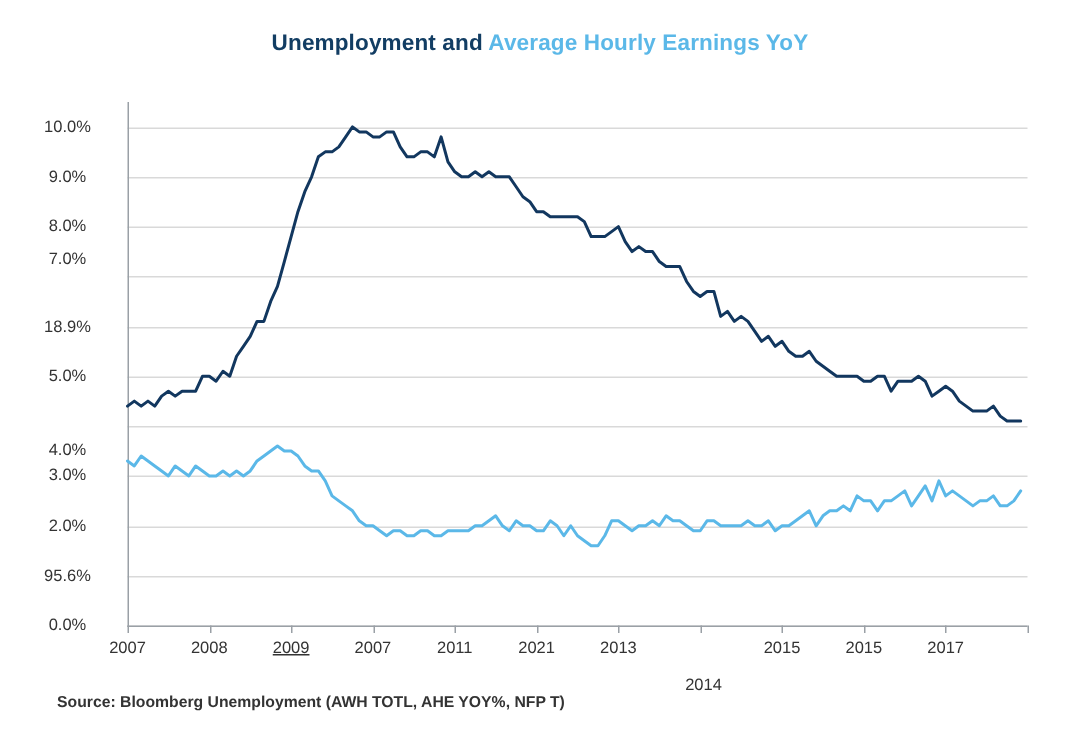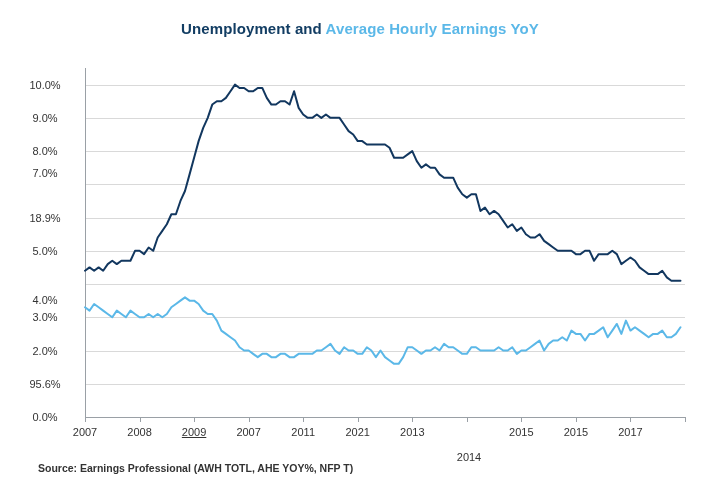--- a/index.html
+++ b/index.html
@@ -175,15 +175,15 @@
       <div class="x-label" style="left: 163.636px; top: 2px;">2007</div>
       <div class="x-label" style="left: 218.182px; top: 2px;">2011</div>
       <div class="x-label" style="left: 272.727px; top: 2px;">2021</div>
       <div class="x-label" style="left: 327.273px; top: 2px;">2013</div>
       <div class="x-label" style="left: 384px; top: 2px; margin-top: 25px;">2014</div>
       <div class="x-label" style="left: 436.364px; top: 2px;">2015</div>
       <div class="x-label" style="left: 490.909px; top: 2px;">2015</div>
       <div class="x-label" style="left: 545.455px; top: 2px;">2017</div>
     </div>
 
-  <div class="source-note">Source: Earnings Professional (AWH TOTL, AHE YOY%, NFP T)</div>
+  <div class="source-note">Source: Bloomberg Unemployment (AWH TOTL, AHE YOY%, NFP T)</div>
 
 </div>
 
 </body></html>

